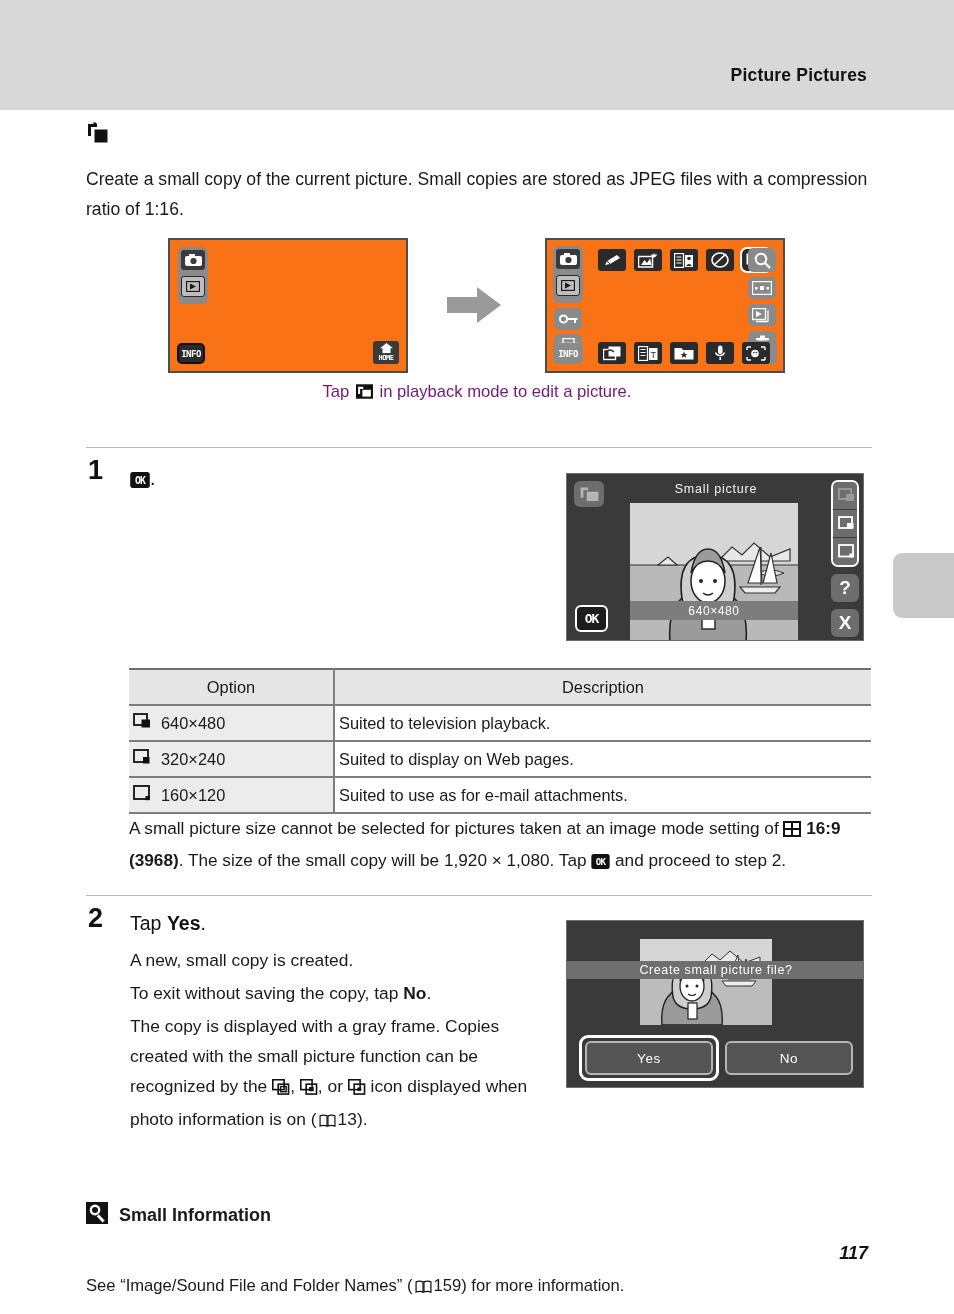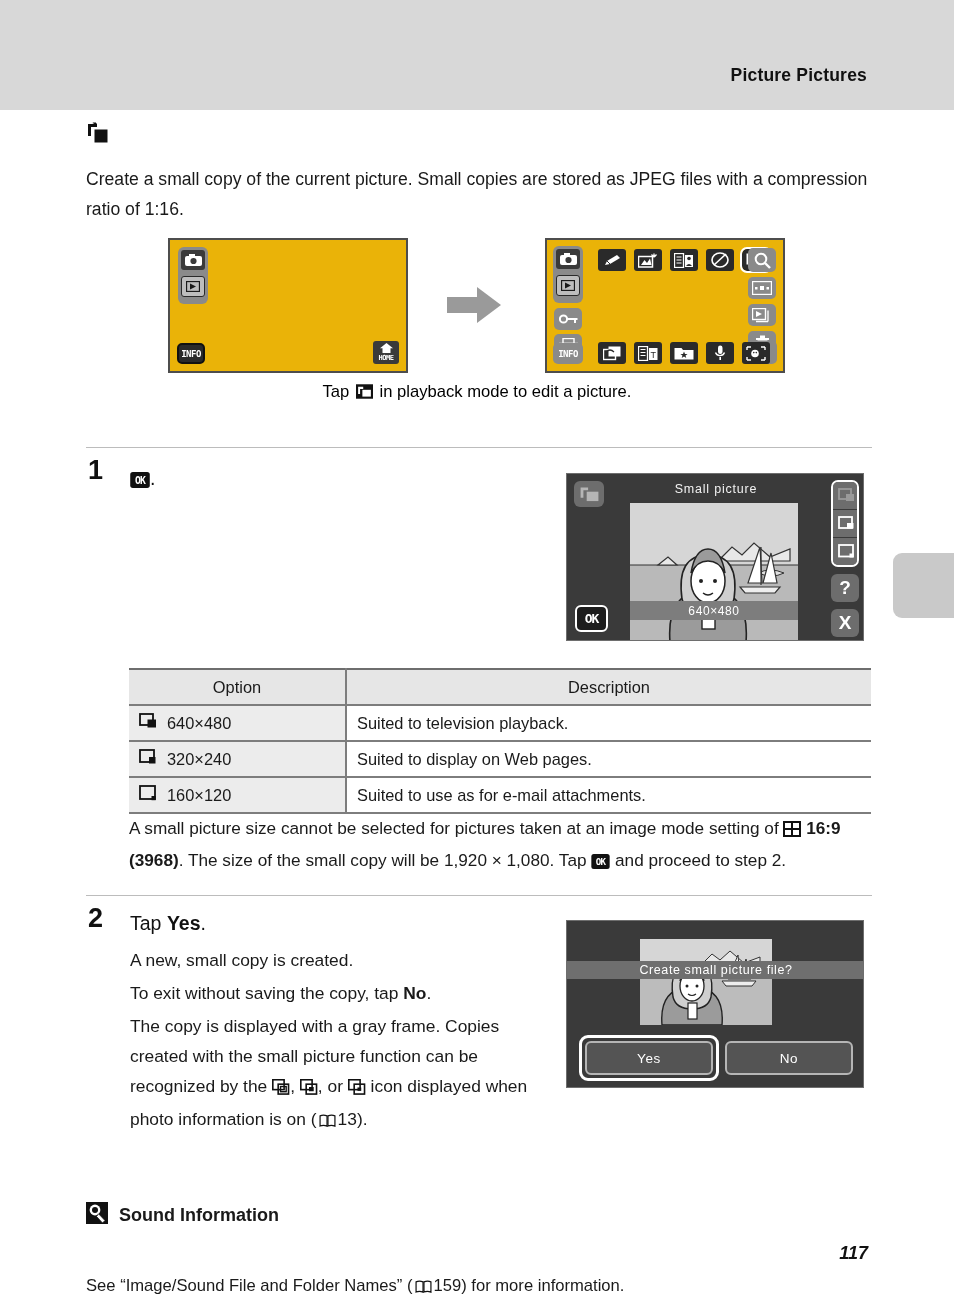--- a/index.html
+++ b/index.html
@@ -55,21 +55,21 @@
   .intro {
     position: absolute; left: 86px; top: 164px;
     width: 786px;
     font-size: 17.6px; line-height: 30px;
     color: #1a1a1a;
   }
 
   
   .screen {
     position: relative;
-    background: #eab308;
+    background: #f97316;
     border: 2px solid #4d4d4d;
     box-sizing: border-box;
   }
 
   
   .screen-playback {
     position: absolute; left: 168px; top: 238px;
     width: 240px; height: 135px;
   }
   
@@ -80,21 +80,21 @@
 
   .arrow-right {
     position: absolute; left: 447px; top: 283px;
     width: 56px; height: 44px;
   }
 
   .fig-caption {
     position: absolute; left: 0; top: 382px;
     width: 954px; text-align: center;
     font-size: 16.6px;
-    color: #000000;
+    color: #701a75;
   }
   .fig-caption .ico { vertical-align: -2px; margin: 0 2px; }
 
   
   .btn {
     position: absolute;
     display: flex; align-items: center; justify-content: center;
     box-sizing: border-box;
   }
   .btn-dark {
@@ -274,21 +274,21 @@
   
   table.opt {
     position: absolute; left: 129px; top: 668px;
     width: 742px;
     border-collapse: collapse;
     font-size: 16.4px;
   }
   table.opt th, table.opt td {
     border-top: 2px solid #7d7d7d;
     border-bottom: 2px solid #7d7d7d;
-    padding: 4px 10px;
+    padding: 4px 4px;
     height: 26px;
     color: #1a1a1a;
     font-weight: normal;
   }
   table.opt thead th {
     background: #e6e6e6;
     text-align: center;
     border-top: 2px solid #6e6e6e;
   }
   table.opt tbody td.c1 {
@@ -750,21 +750,21 @@
 
 <div class="mi-head">
   <span>
     <svg width="22" height="22" viewBox="0 0 22 22">
       <rect width="22" height="22" fill="#111"></rect>
       <circle cx="9" cy="8" r="5.4" fill="#fff"></circle>
       <circle cx="9" cy="8" r="3" fill="#111"></circle>
       <path d="M12.6 11.8 L19 18.5 L16.5 21 L10.5 14.5 Z" fill="#fff" stroke="#111" stroke-width="0.8"></path>
     </svg>
   </span>
-  <span>Sound Information</span>
+  <span>Small Information</span>
 </div>
 <div class="mi-body">
   <span>See “Image/Sound File and Folder Names” (</span><span class="book">
     <svg width="17" height="13" viewBox="0 0 18 14">
         <path d="M1 2 q3.5 -1.6 7.5 0 v11 q-4 -1.6 -7.5 0 z" fill="none" stroke="#111" stroke-width="1.3"></path>
         <path d="M17 2 q-3.5 -1.6 -7.5 0 v11 q3.5 -1.6 7.5 0 z" fill="none" stroke="#111" stroke-width="1.3"></path>
       </svg>
   </span><span>159</span><span>) for more information.</span>
 </div>
 

